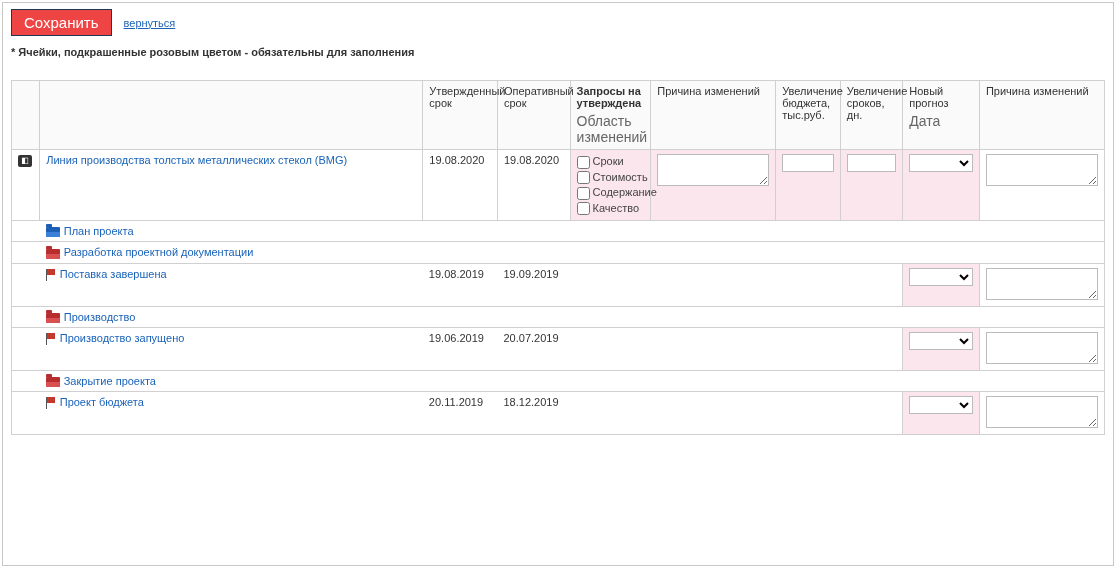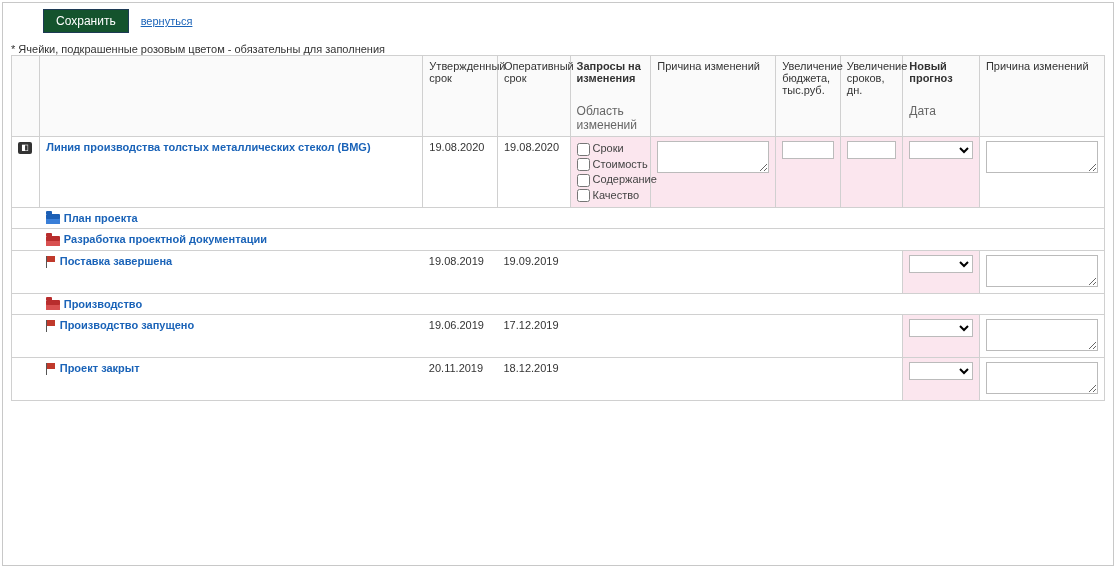--- a/index.html
+++ b/index.html
@@ -13,52 +13,51 @@
   }
   .frame {
     border: 1px solid #c8c8c8;
     width: 1112px;
     height: 564px;
     padding: 6px 8px;
     position: relative;
   }
   .top-bar { display: flex; align-items: center; gap: 12px; margin-bottom: 10px; }
   .btn-save {
-    background: #14532d;
+    background: #ef4444;
     color: #fff;
     border: 1px solid #1d3a55;
     padding: 4px 12px;
-    font-size: 12px;
+    font-size: 15px;
     cursor: pointer;
-    margin-left: 32px;
   }
   .link { color: #1a63b8; text-decoration: underline; cursor: pointer; }
   .page-title { font-size: 12px; color: #555; margin-bottom: 10px; }
-  .hint { font-size: 11px; color: #333; font-weight: normal; margin-bottom: 0; }
+  .hint { font-size: 11px; color: #333; font-weight: bold; margin-bottom: 22px; }
   table.main { border-collapse: collapse; width: 100%; table-layout: fixed; }
   table.main th, table.main td {
     border: 1px solid #d0d0d0;
     padding: 4px 6px;
     vertical-align: top;
     font-size: 11px;
     text-align: left;
   }
   table.main th { background: #fafafa; font-weight: normal; color: #333; }
   col.c-exp   { width: 28px; }
   col.c-name  { width: 380px; }
   col.c-apprv { width: 74px; }
   col.c-oper  { width: 72px; }
   col.c-req   { width: 80px; }
   col.c-reason{ width: 124px; }
   col.c-bud   { width: 64px; }
   col.c-days  { width: 62px; }
   col.c-prog  { width: 76px; }
   col.c-reason2{ width: 124px; }
-  .sub-hdr { color:#666; font-size:12px; display:block; margin-top:20px; }
-  .row-link { color:#1a63b8; cursor:pointer;font-weight:bold; }
+  .sub-hdr { color:#666; font-size:14px; display:block; margin-top:4px; }
+  .row-link { color:#1a63b8; cursor:pointer; }
   .folder-blue, .folder-red {
     display:inline-block; width:14px; height:10px; position:relative; vertical-align:middle; margin-right:4px;
     border-radius:1px;
   }
   .folder-blue { background:#1c5fb5; box-shadow: inset 0 -5px 0 #3a7fd8; }
   .folder-red  { background:#b82d2d; box-shadow: inset 0 -5px 0 #d85050; }
   .folder-blue::before, .folder-red::before {
     content:""; position:absolute; top:-3px; left:0; width:6px; height:3px; background:inherit; border-radius:1px 1px 0 0;
   }
   .flag {
@@ -118,28 +117,28 @@
       <col class="c-prog">
         <col class="c-reason2">
     </colgroup>
     <thead>
       <tr>
         <th></th>
         <th></th>
         <th>Утвержденный срок</th>
         <th>Оперативный срок</th>
         <th>
-          <span class="strong" style="font-weight:bold">Запросы на изменения</span>
+          <span class="strong" style="font-weight:bold">Запросы на утверждена</span>
           <span class="sub-hdr">Область изменений</span>
         </th>
         <th>Причина изменений</th>
         <th>Увеличение бюджета, тыс.руб.</th>
         <th>Увеличение сроков, дн.</th>
         <th>
-          <span style="font-weight:bold">Новый прогноз</span>
+          <span style="font-weight:normal">Новый прогноз</span>
           <span class="sub-hdr">Дата</span>
         </th>
         <th>Причина изменений</th>
       </tr>
     </thead>
     <tbody id="tbody">
 
       <tr>
         <td><span class="proj-icon">◧</span></td>
         <td><span class="row-link">Линия производства толстых металлических стекол (BMG)</span></td>
@@ -180,31 +179,35 @@
           <td class="bordered"><textarea class="cell-ta" style=""></textarea></td>
         </tr>
         <tr class="section-row">
           <td></td>
           <td class="indent-2" colspan="9"><span class="folder-red"></span><span class="row-link">Производство</span></td>
         </tr>
         <tr class="leaf-row">
           <td></td>
           <td class="indent-3"><span class="flag"></span><span class="row-link">Производство запущено</span></td>
           <td>19.06.2019</td>
-          <td>17.12.2019</td>
+          <td>20.07.2019</td>
           <td></td>
           <td></td>
           <td></td>
           <td></td>
           <td class="pink bordered"><select class="cell-sel"><option></option></select></td>
           <td class="bordered"><textarea class="cell-ta" style=""></textarea></td>
         </tr>
+        <tr class="section-row">
+          <td></td>
+          <td class="indent-2" colspan="9"><span class="folder-red"></span><span class="row-link">Закрытие проекта</span></td>
+        </tr>
         <tr class="leaf-row">
           <td></td>
-          <td class="indent-3"><span class="flag"></span><span class="row-link">Проект закрыт</span></td>
+          <td class="indent-3"><span class="flag"></span><span class="row-link">Проект бюджета</span></td>
           <td>20.11.2019</td>
           <td>18.12.2019</td>
           <td></td>
           <td></td>
           <td></td>
           <td></td>
           <td class="pink bordered"><select class="cell-sel"><option></option></select></td>
           <td class="bordered"><textarea class="cell-ta" style=""></textarea></td>
         </tr>
       </tbody>

